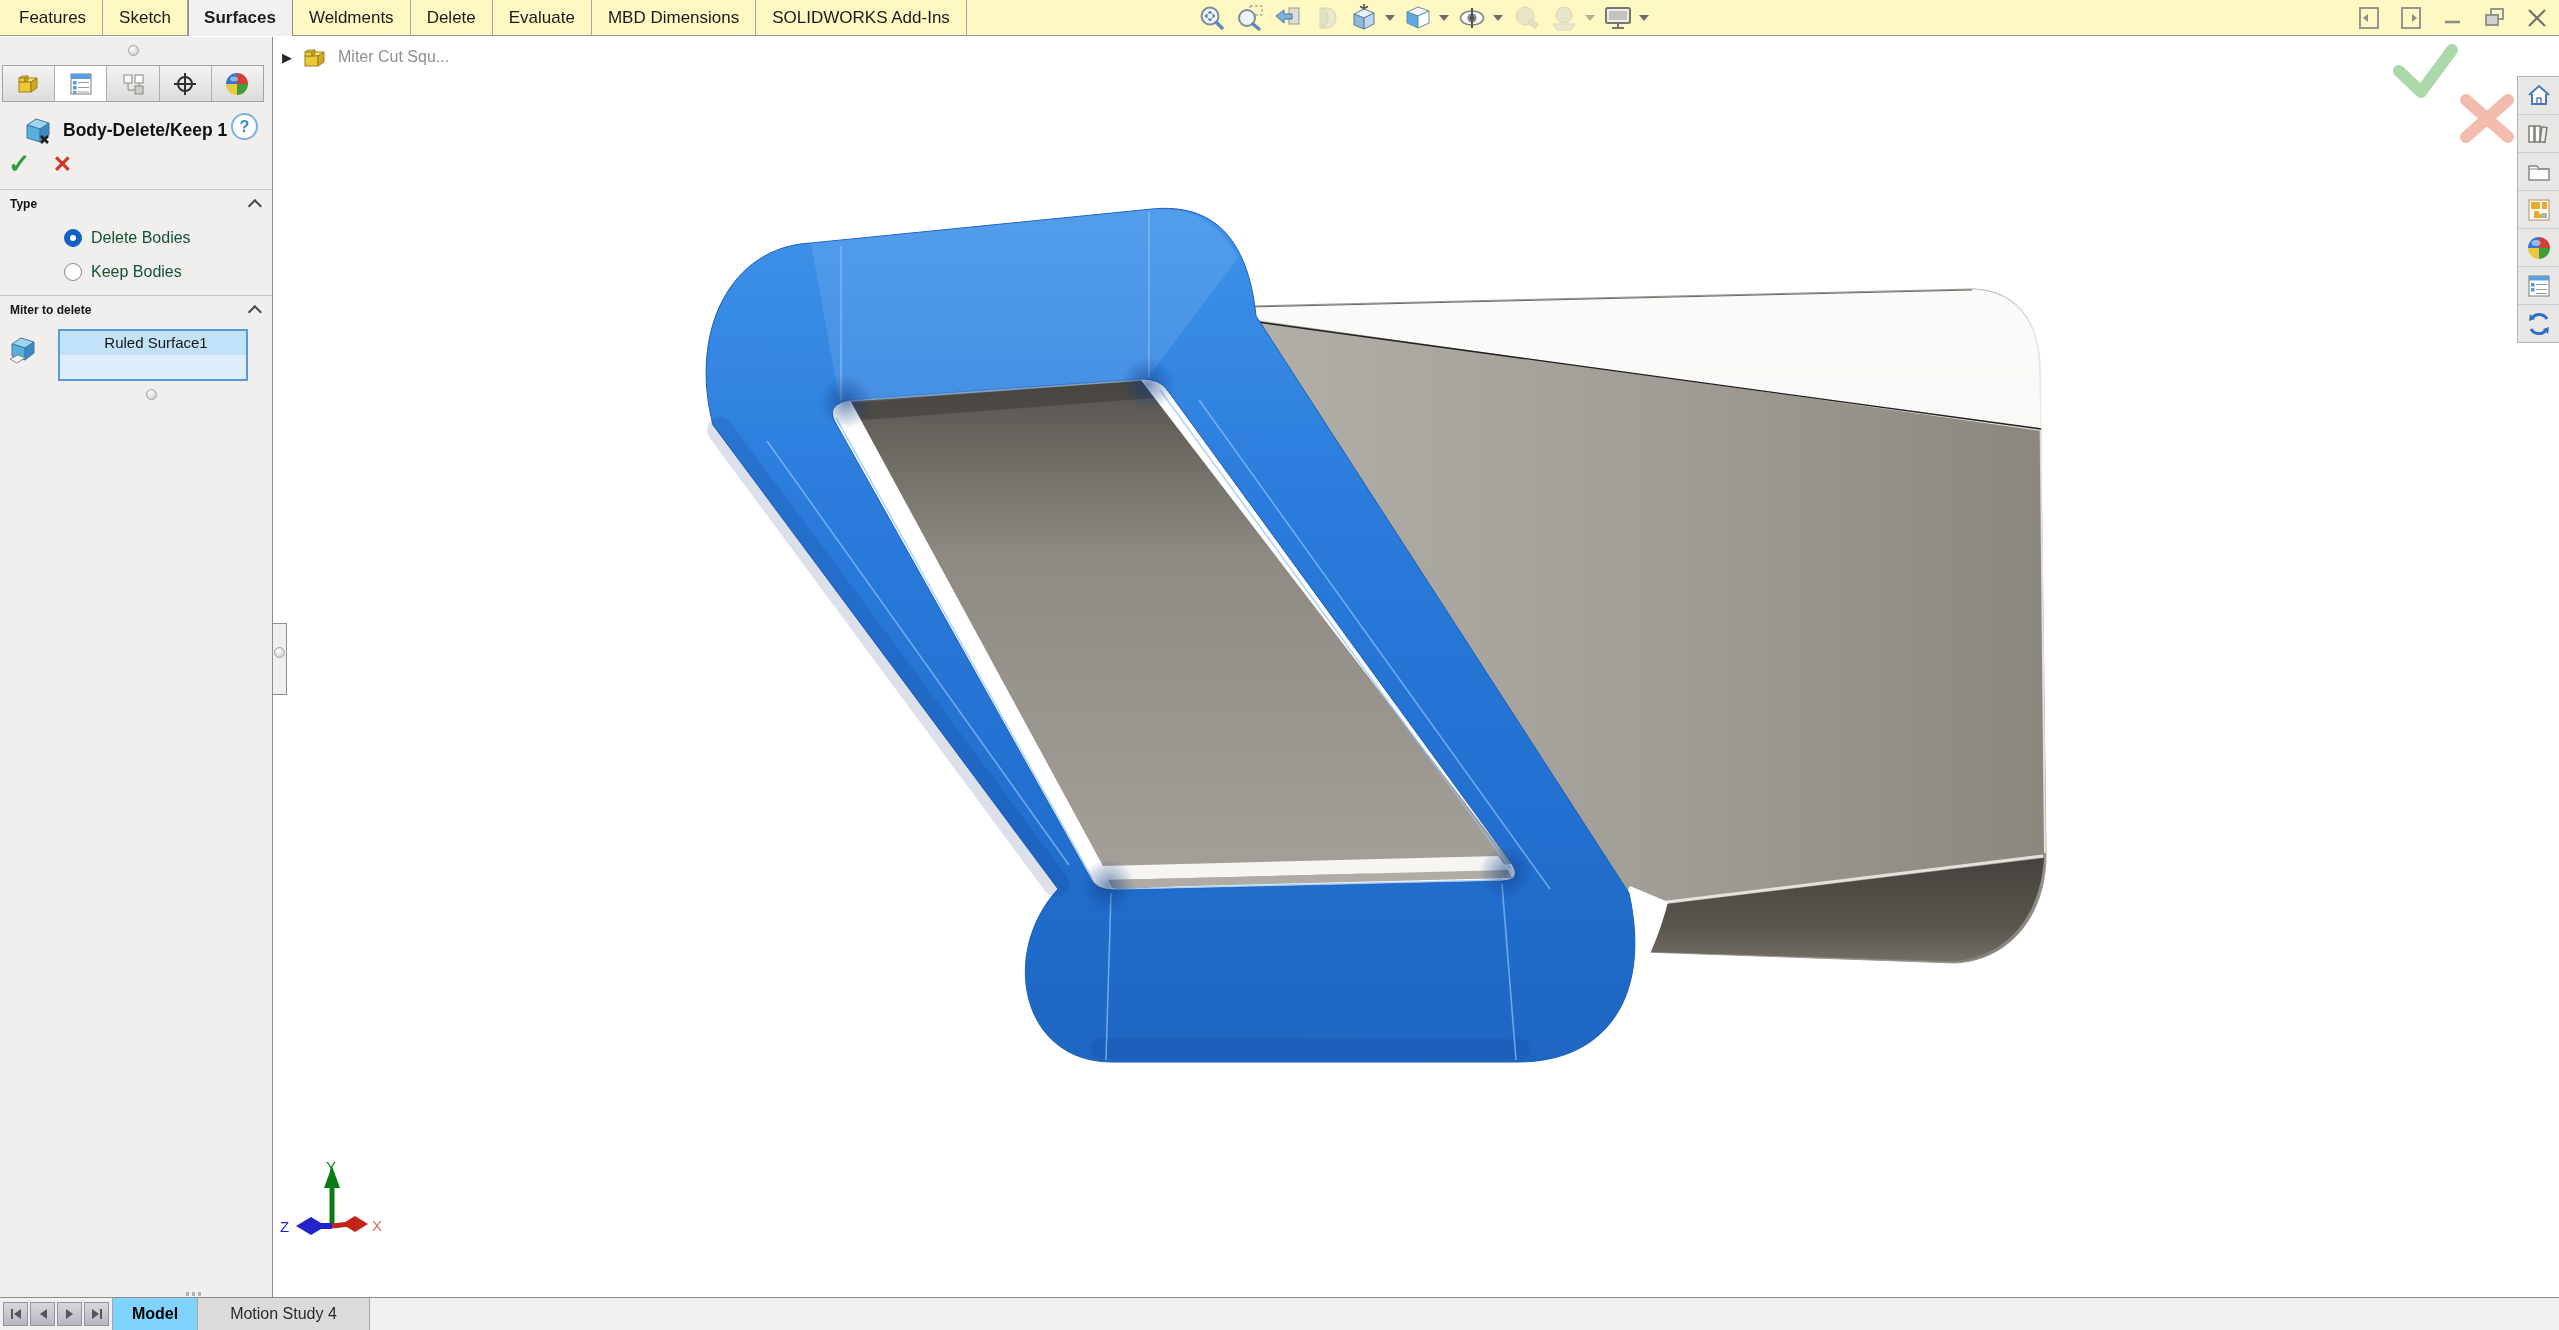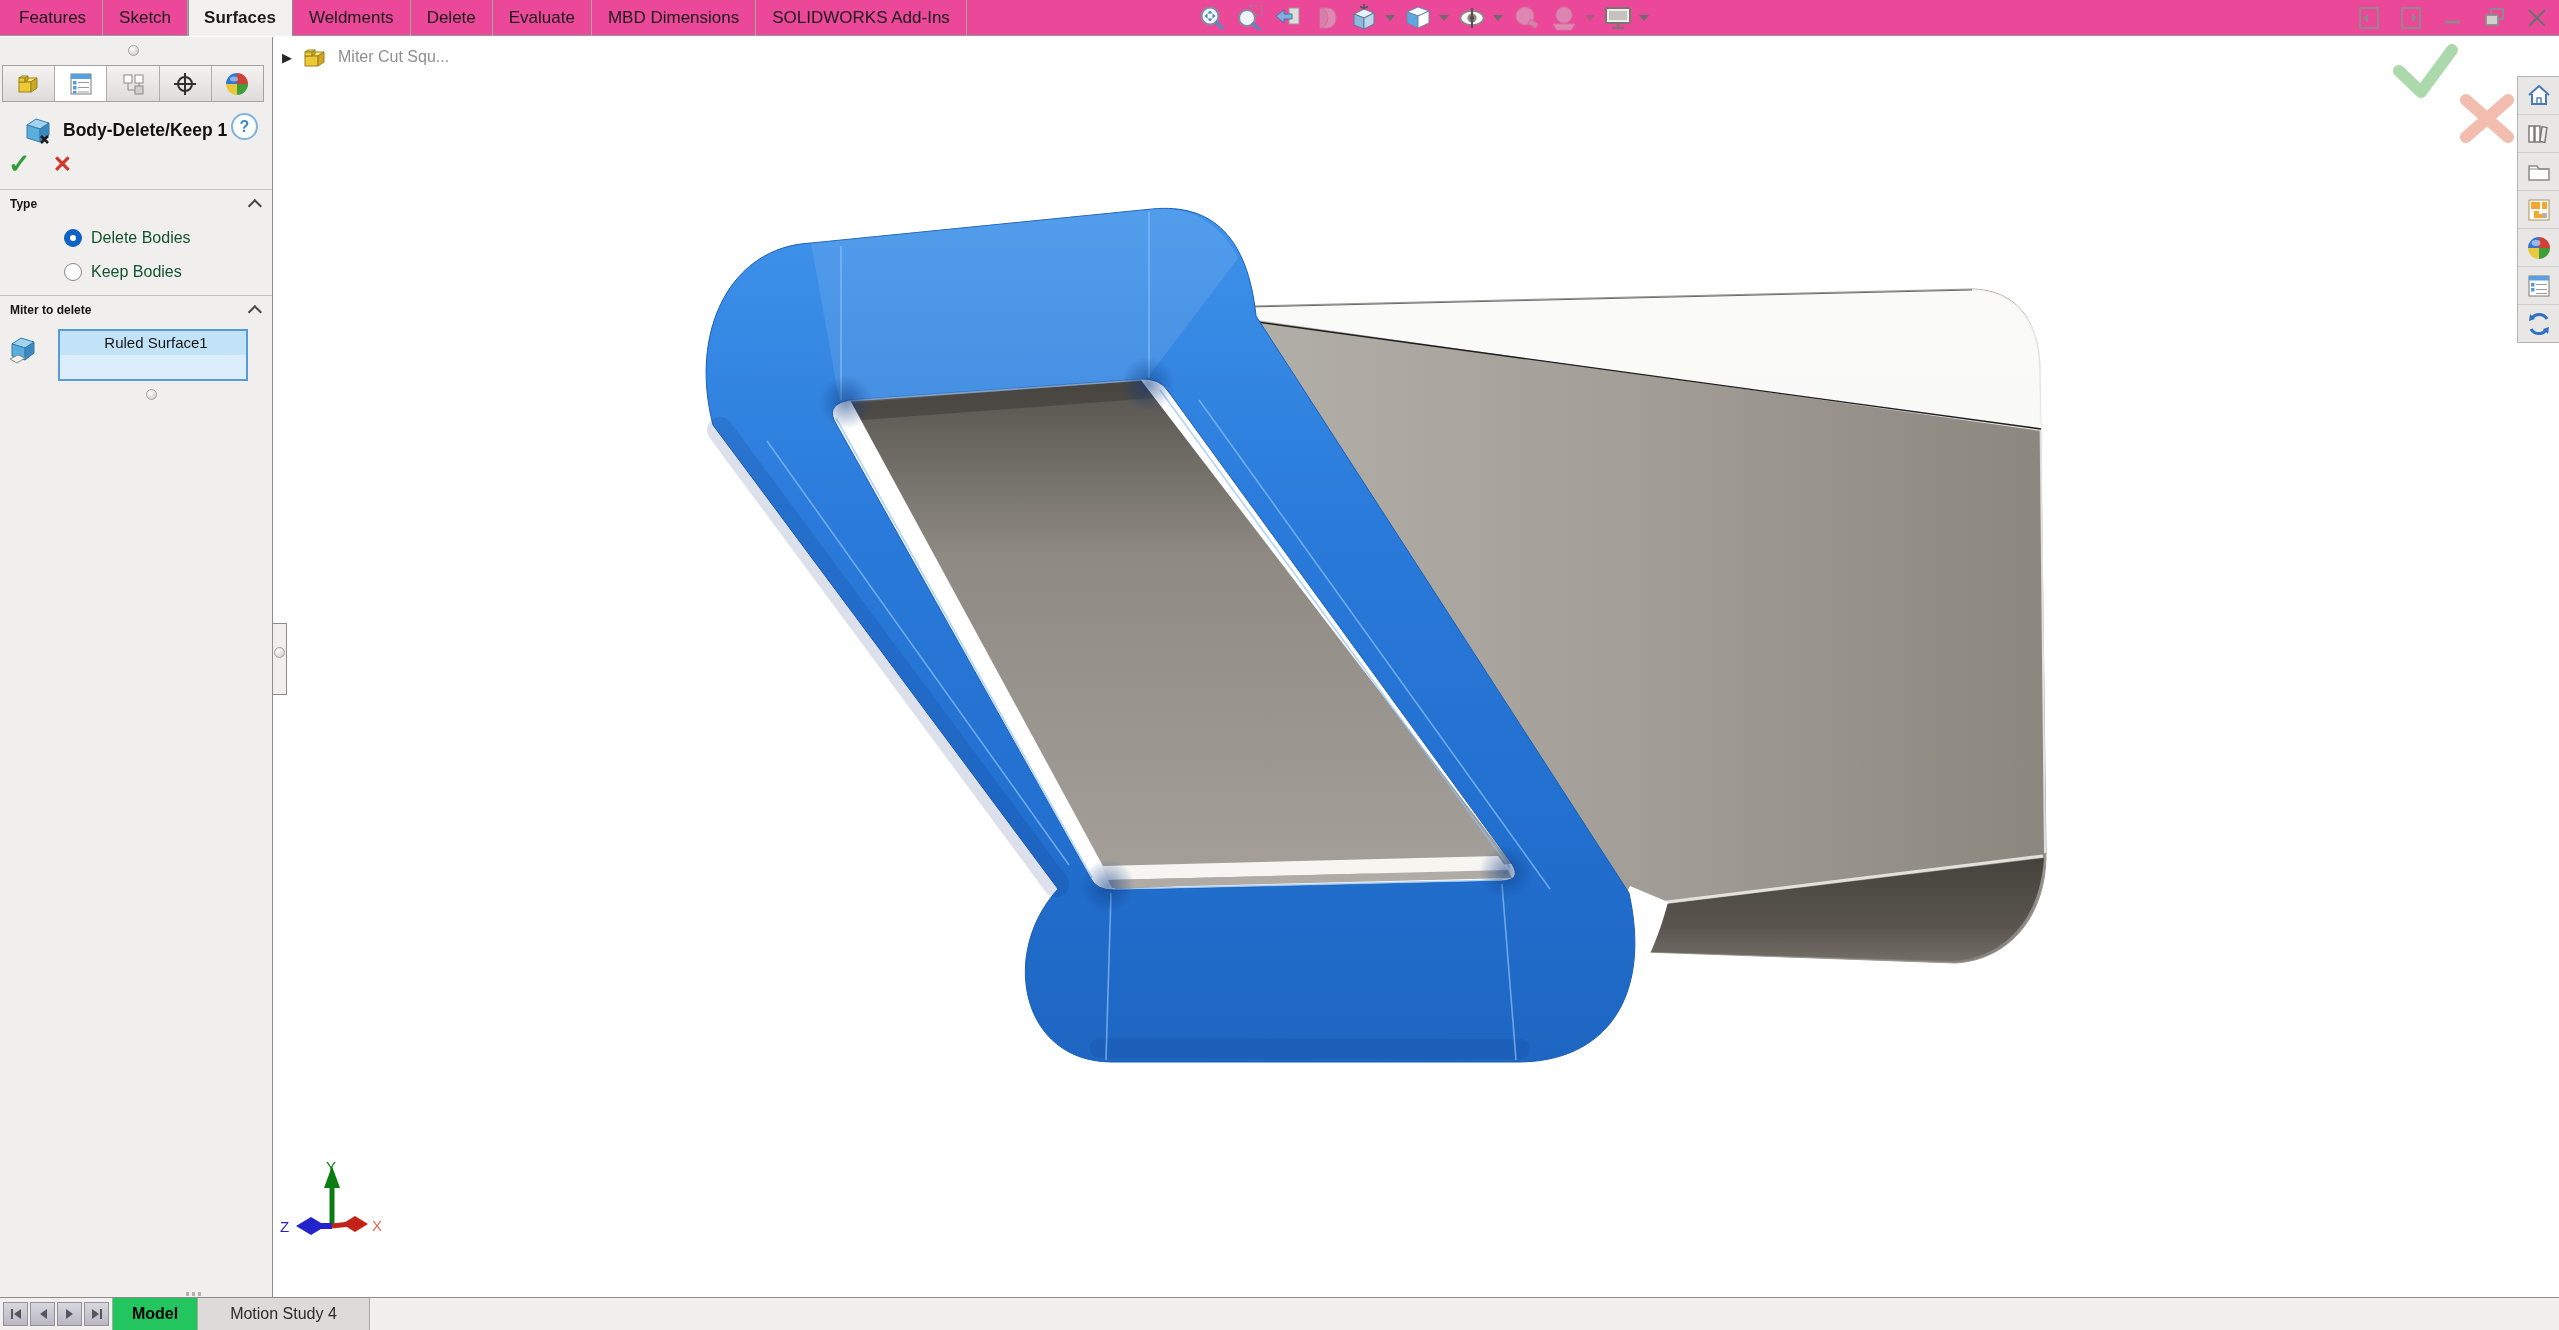--- a/index.html
+++ b/index.html
@@ -4,21 +4,21 @@
 <style>
   * { margin:0; padding:0; box-sizing:border-box; }
   html,body { width:2559px; height:1330px; font-family:"Liberation Sans",sans-serif; }
   .app { position:relative; width:2559px; height:1330px; background:#ffffff; overflow:hidden; }
 
   
   .scene { position:absolute; left:0; top:0; width:2559px; height:1330px; }
 
   
   .tabbar { position:absolute; left:0; top:0; width:2559px; height:36px;
-            background:#ec4899; border-bottom:1px solid #9a9896; z-index:6; }
+            background:#fef9c3; border-bottom:1px solid #9a9896; z-index:6; }
   .menu-tabs { position:absolute; left:3px; top:0; height:36px; display:flex; }
   .menu-tab { height:36px; line-height:35px; padding:0 16px; font-size:17px; color:#1b1b1b;
               border-right:1px solid #a8a6a4; white-space:nowrap; cursor:default; }
   .menu-tab.active { background:#f2f1f0; font-weight:bold; border-right-color:#8f8d8b;
                      box-shadow:inset 1px 0 0 #8f8d8b; }
   .view-toolbar { position:absolute; left:1197px; top:0; height:36px; display:flex; align-items:center; gap:8px; }
   .tool-btn { width:30px; height:30px; display:flex; align-items:center; justify-content:center; }
   .tool-btn.dis { opacity:.45; filter:grayscale(1); }
   .caret { width:0; height:0; border-left:5px solid transparent; border-right:5px solid transparent;
            border-top:6px solid #6e6c6a; margin-left:-2px; }
@@ -77,21 +77,21 @@
   .tp-tab:last-child { border-bottom:none; }
 
   
   .bottombar { position:absolute; left:0; bottom:0; width:2559px; height:33px; background:#f1f0ef;
                border-top:1px solid #8f8d8b; display:flex; align-items:stretch; z-index:7; }
   .nav-group { display:flex; align-items:center; gap:2px; padding:0 3px; }
   .nav-btn { width:25px; height:24px; background:linear-gradient(#d8d7de,#b9b8c2); border:1px solid #93929e;
              display:flex; align-items:center; justify-content:center; }
   .bt-tab { display:flex; align-items:center; justify-content:center; font-size:16px; color:#2b2b2b;
             border-right:1px solid #a8a6a4; }
-  .bt-tab.active { background:#22c55e; font-weight:bold; color:#000; border-left:1px solid #a8a6a4; width:86px; }
+  .bt-tab.active { background:#7dd3fc; font-weight:bold; color:#000; border-left:1px solid #a8a6a4; width:86px; }
   .bt-tab.inactive { background:#dddbd9; width:172px; }
   .hgrip { position:absolute; left:186px; bottom:34px; width:16px; height:4px; z-index:7;
            background:repeating-linear-gradient(90deg,#b5b3b1 0 3px,transparent 3px 6px); }
 </style>
 </head>
 <body>
 
 <div class="app">
 
   <svg class="scene" viewBox="0 0 2559 1330">

